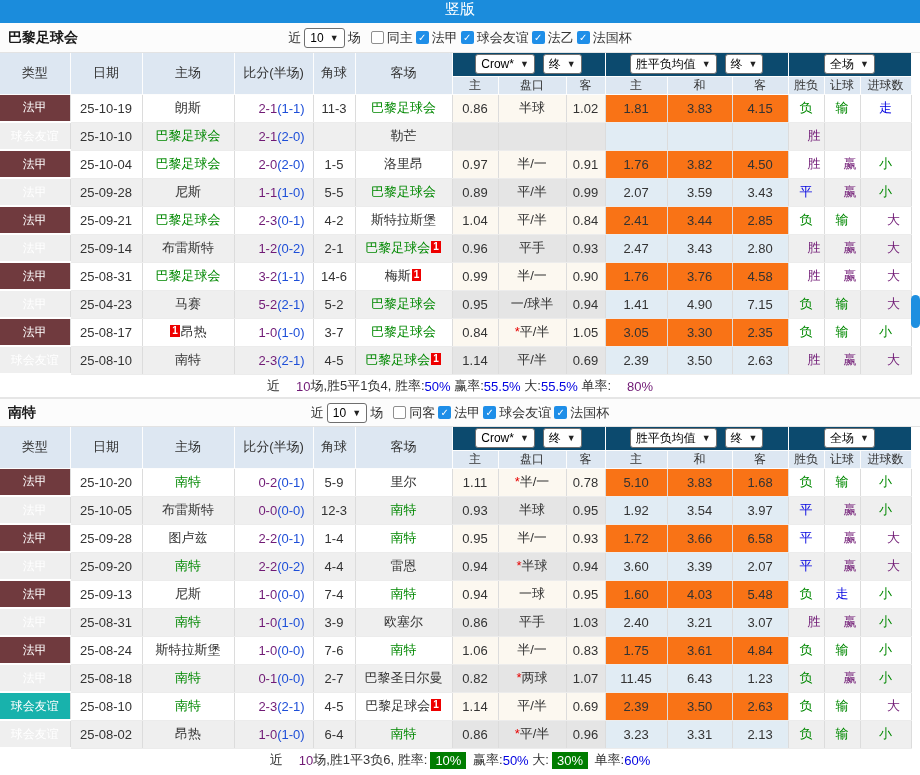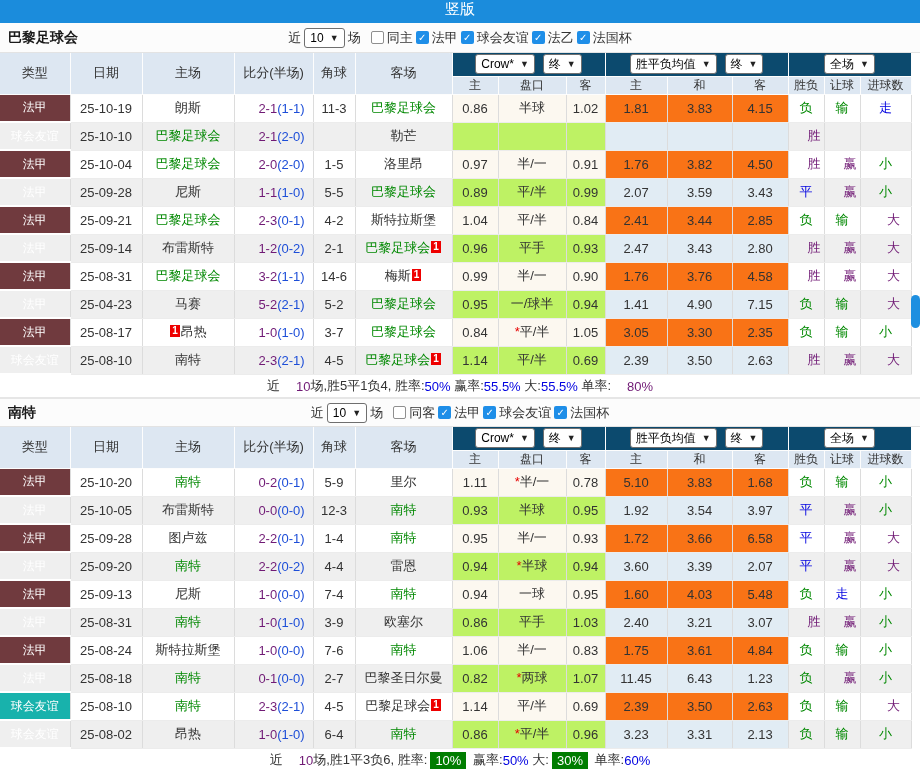--- a/index.html
+++ b/index.html
@@ -38,21 +38,21 @@
   th, td { padding:0; text-align:center; vertical-align:middle; font-size:13px; white-space:nowrap; overflow:hidden; }
   thead th { background:#dde7f2; font-weight:normal; color:#333; border-right:1px solid #fdfdfd; border-bottom:1px solid #fdfdfd; }
   tr.hrow1 th { height:23px; }
   tr.hrow2 th { height:17px; font-size:12px; }
   th.ddcell { background:#0c4a6e; }
   .ddwrap { display:flex; align-items:center; justify-content:center; gap:8px; }
 
   tbody td { height:28px; border-right:1px solid #dcdcdc; border-bottom:1px solid #ececec; background:#fff; }
   tr.even td { background:#efefef; }
   td.crow { background:#fcf8f0; }
-  tr.even td.crow { background:#bef264; }
+  tr.even td.crow { background:#e5e5e5; }
   td.avg { background:#f97316; }
   tr.even td.avg { background:#e1ecf4;margin-left:45px; }
   td.typecell { color:#fff; font-size:12px; border-bottom:2px solid #fff; }
   td.type-maroon { background:#703a3e; }
   td.type-teal { background:#18b2ac; }
 
   .c-red { color:#701a75;margin-left:16px; } .c-blue { color:#0000e0; } .c-green { color:#008800; }
   .hl { color:#008800; }
   .ht { color:#1d4ed8; }
   .star { color:#e60000; }

